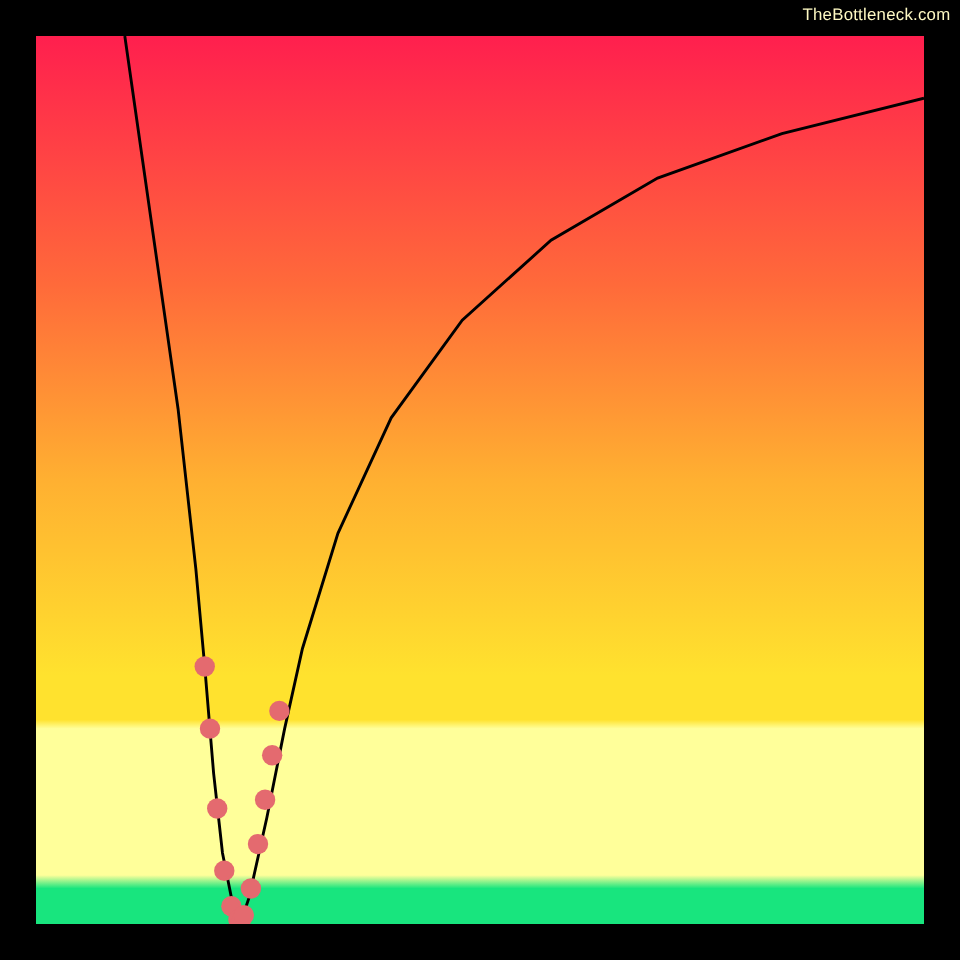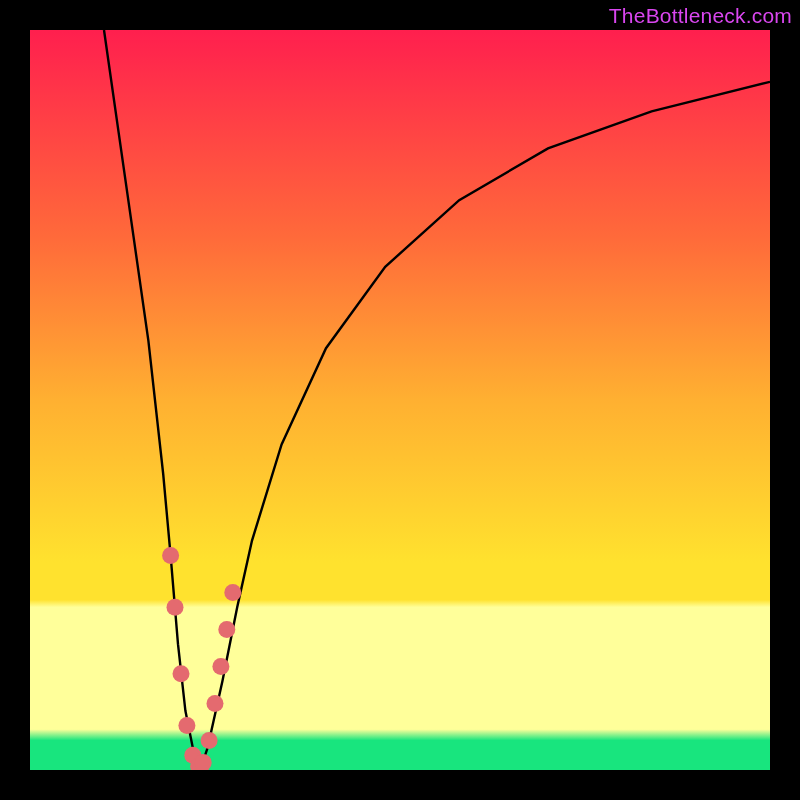--- a/index.html
+++ b/index.html
@@ -30,22 +30,22 @@
     inset: 0;
   }
   .curve-svg {
     position: absolute;
     inset: 0;
   }
   .watermark {
     position: absolute;
     top: 4px;
     right: 8px;
-    color: #d946ef;
-    font-size: 21px;
+    color: #fef9c3;
+    font-size: 14px;
     font-weight: 400;
     letter-spacing: 0.2px;
   }
 </style>
 </head>
 <body>
 
 <div class="outer">
 
   <div class="watermark">TheBottleneck.com</div>

